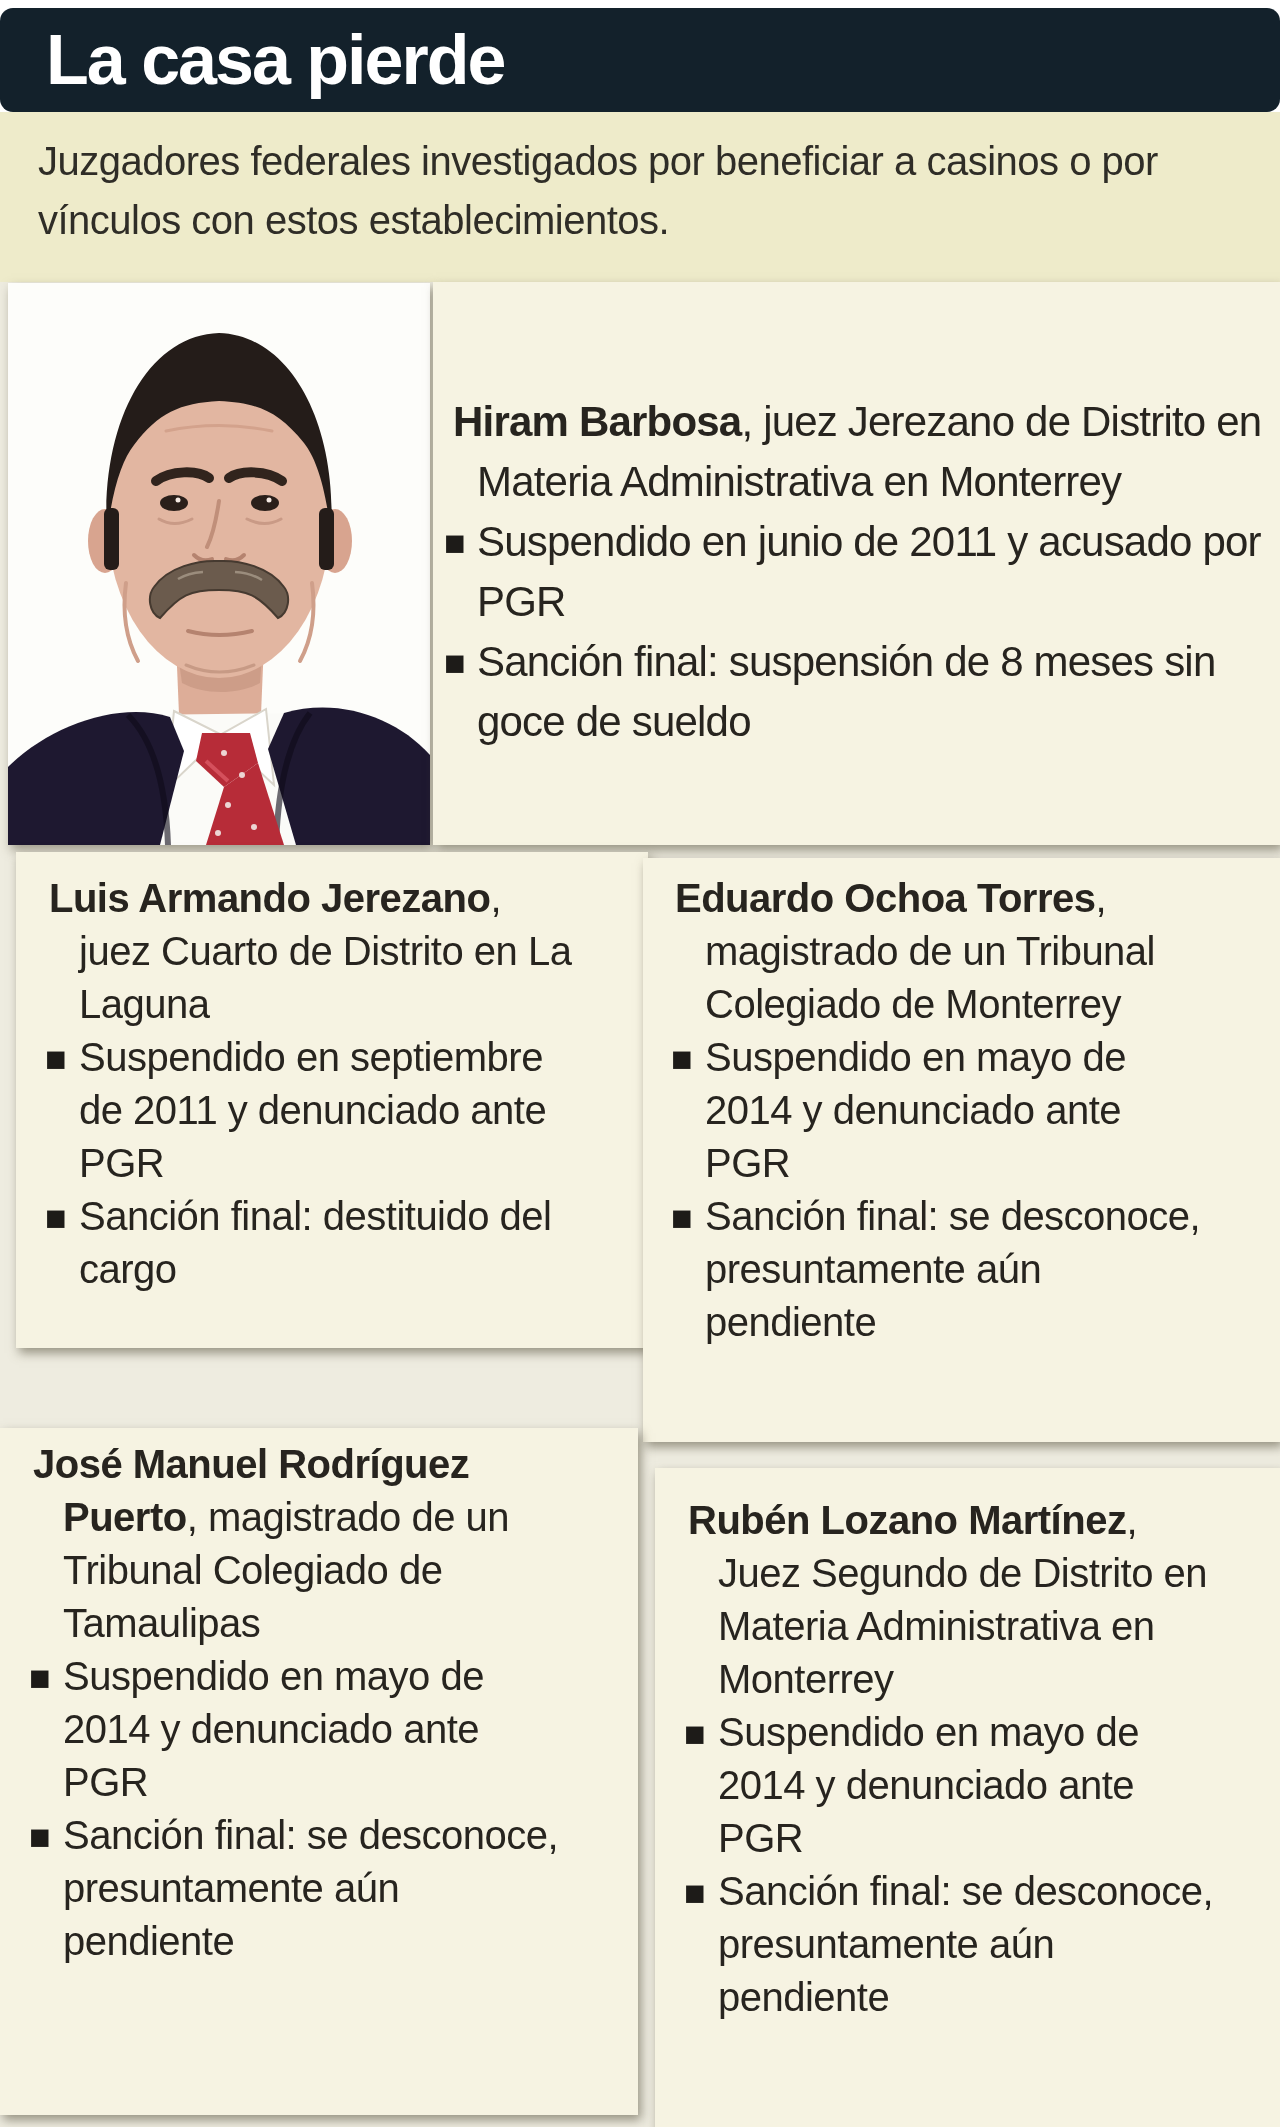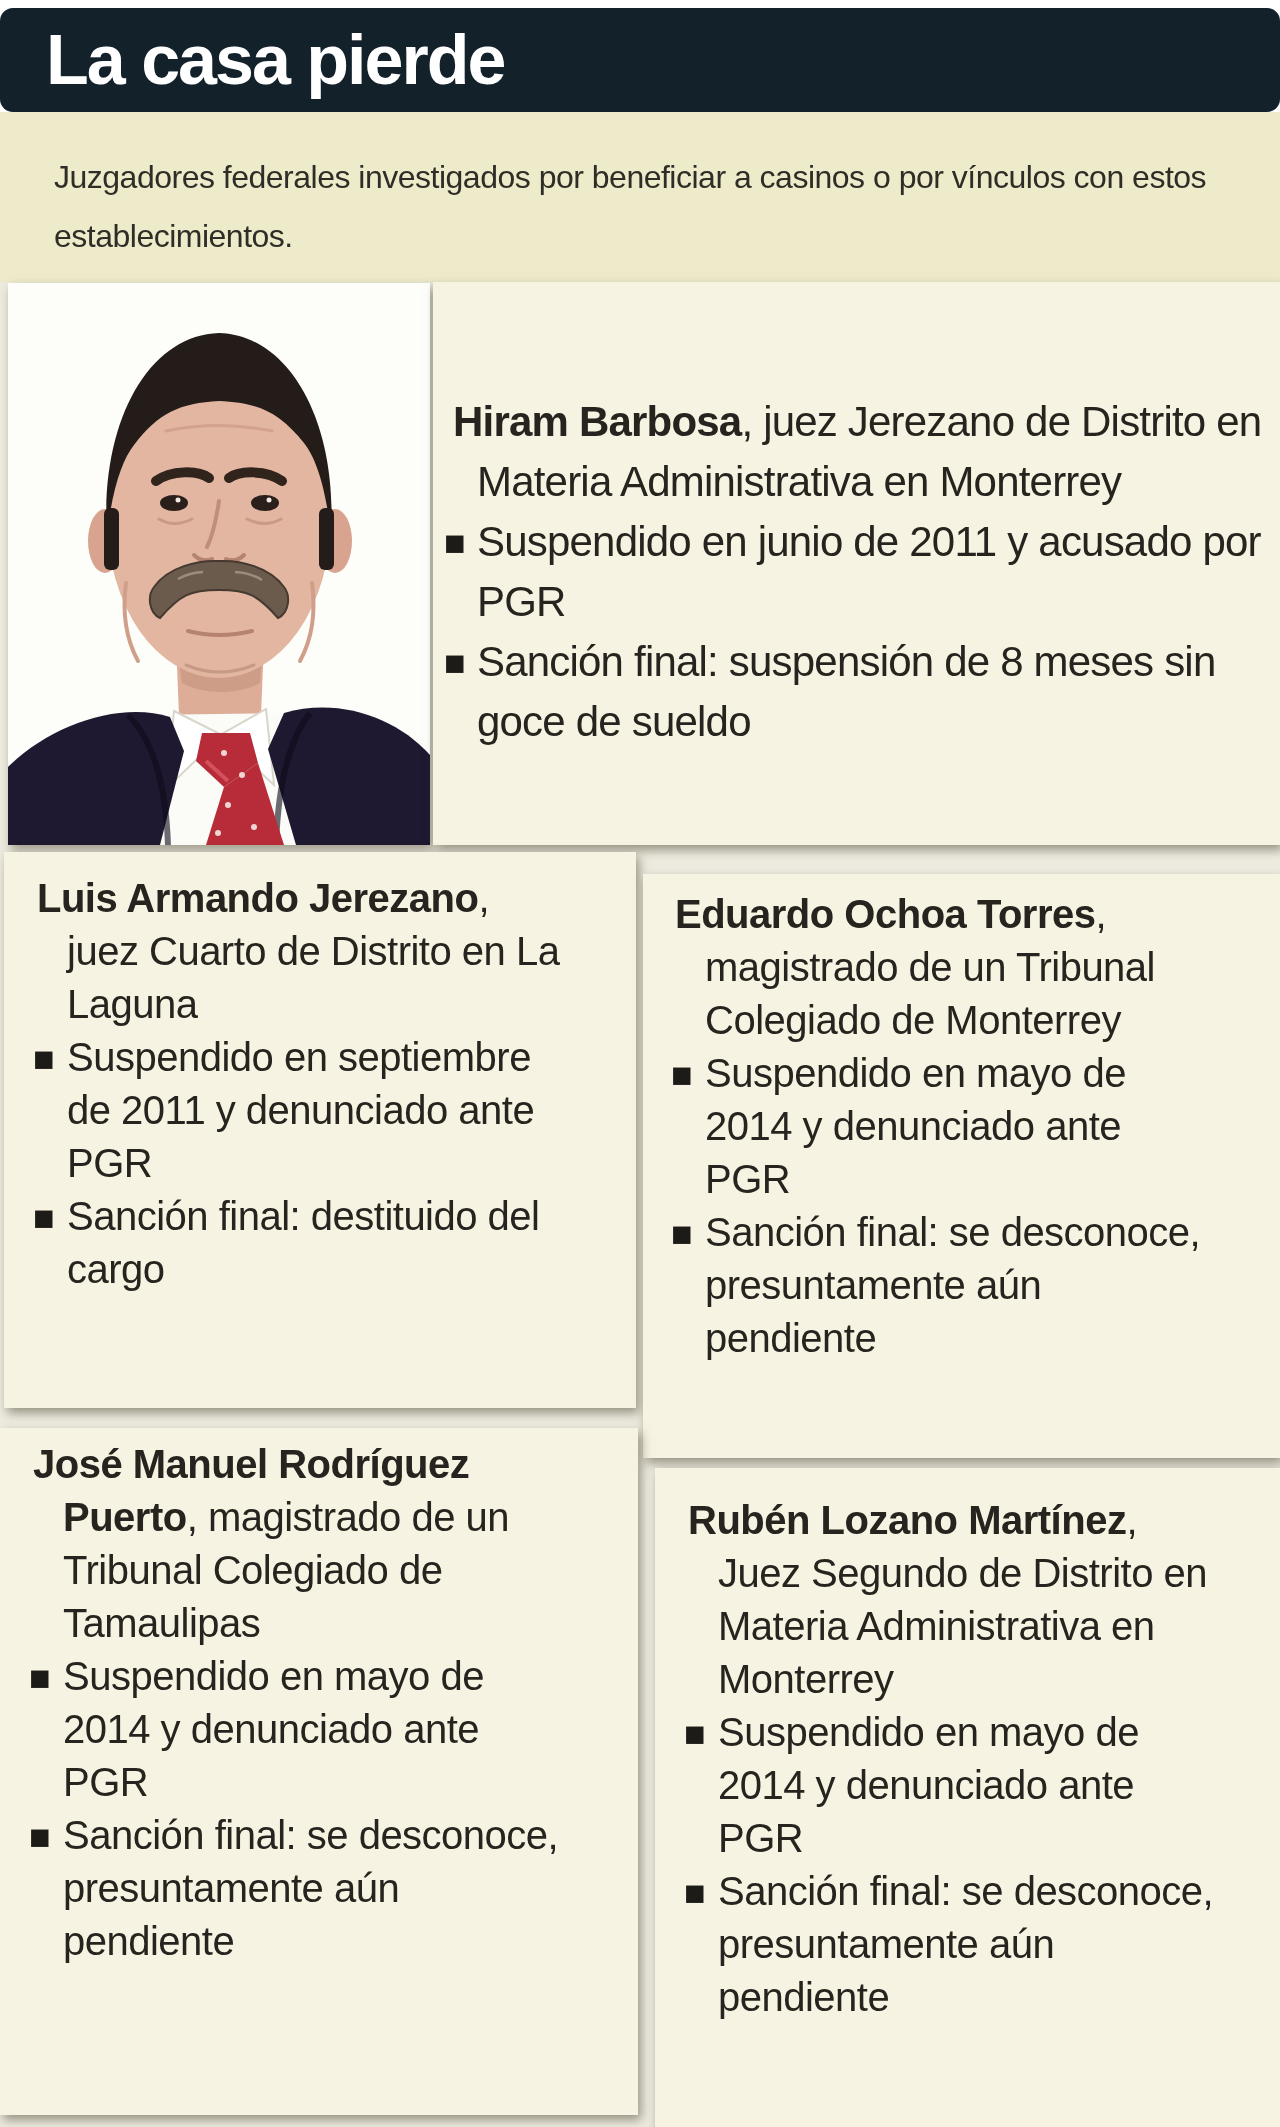--- a/index.html
+++ b/index.html
@@ -14,43 +14,43 @@
   }
   .title-bar h1{
     margin:0;font-size:70px;line-height:1;font-weight:bold;
     color:var(--title_color,#ffffff);letter-spacing:-2px;
   }
   .intro-band{
     height:170px;background:var(--band_bg,#eeebca);
     padding:20px 40px 0 38px;box-sizing:border-box;
   }
   .intro-band p{
-    margin:16px;font-size:32px;line-height:59px;letter-spacing:-0.5px;
+    margin:0;font-size:40px;line-height:59px;letter-spacing:-0.5px;
     color:#2f2d27;max-width:1170px;
   }
   .content{
     position:relative;height:1845px;background:var(--gap_bg,#eeece0);
   }
   .card{
     position:absolute;background:var(--card_bg,#f6f3e2);
     box-shadow:3px 5px 10px rgba(78,72,52,0.55);
     color:var(--text,#27241f);box-sizing:border-box;
   }
   .photo-panel{
     position:absolute;left:8px;top:1px;width:422px;height:562px;
     background:#fdfdfa;box-shadow:3px 5px 10px rgba(78,72,52,0.5);
     overflow:hidden;
   }
   .hiram{
     left:433px;top:0;width:847px;height:563px;
     padding:110px 0 0 20px;font-size:42px;line-height:60px;letter-spacing:-0.8px;
   }
   .col-card{font-size:40px;line-height:53px;letter-spacing:-0.5px;}
-  .luis   {left:4px;    top:570px;  width:632px;height:556px;padding:20px 0 0 33px;}
-  .eduardo{left:643px; top:576px;  width:637px;height:584px;padding:14px 0 0 32px;margin-top:16px;}
+  .luis   {left:16px;    top:570px;  width:632px;height:496px;padding:20px 0 0 33px;}
+  .eduardo{left:643px; top:576px;  width:637px;height:584px;padding:14px 0 0 32px;}
   .jose   {left:0;    top:1146px; width:638px;height:687px;padding:10px 0 8px 33px;}
   .ruben  {left:655px; top:1186px; width:625px;height:724px;padding:26px 0 0 33px;}
   .head{padding-left:30px;text-indent:-30px;width:500px;margin:0;}
   .hiram .head{padding-left:24px;text-indent:-24px;width:812px;}
   .nm{font-weight:bold;}
   .bl{position:relative;padding-left:30px;width:500px;margin:0;}
   .hiram .bl{padding-left:24px;width:790px;}
   .sq{
     position:absolute;left:-4px;top:1px;font-size:36px;line-height:inherit;
     color:var(--bullet_color,#1d1b18);

